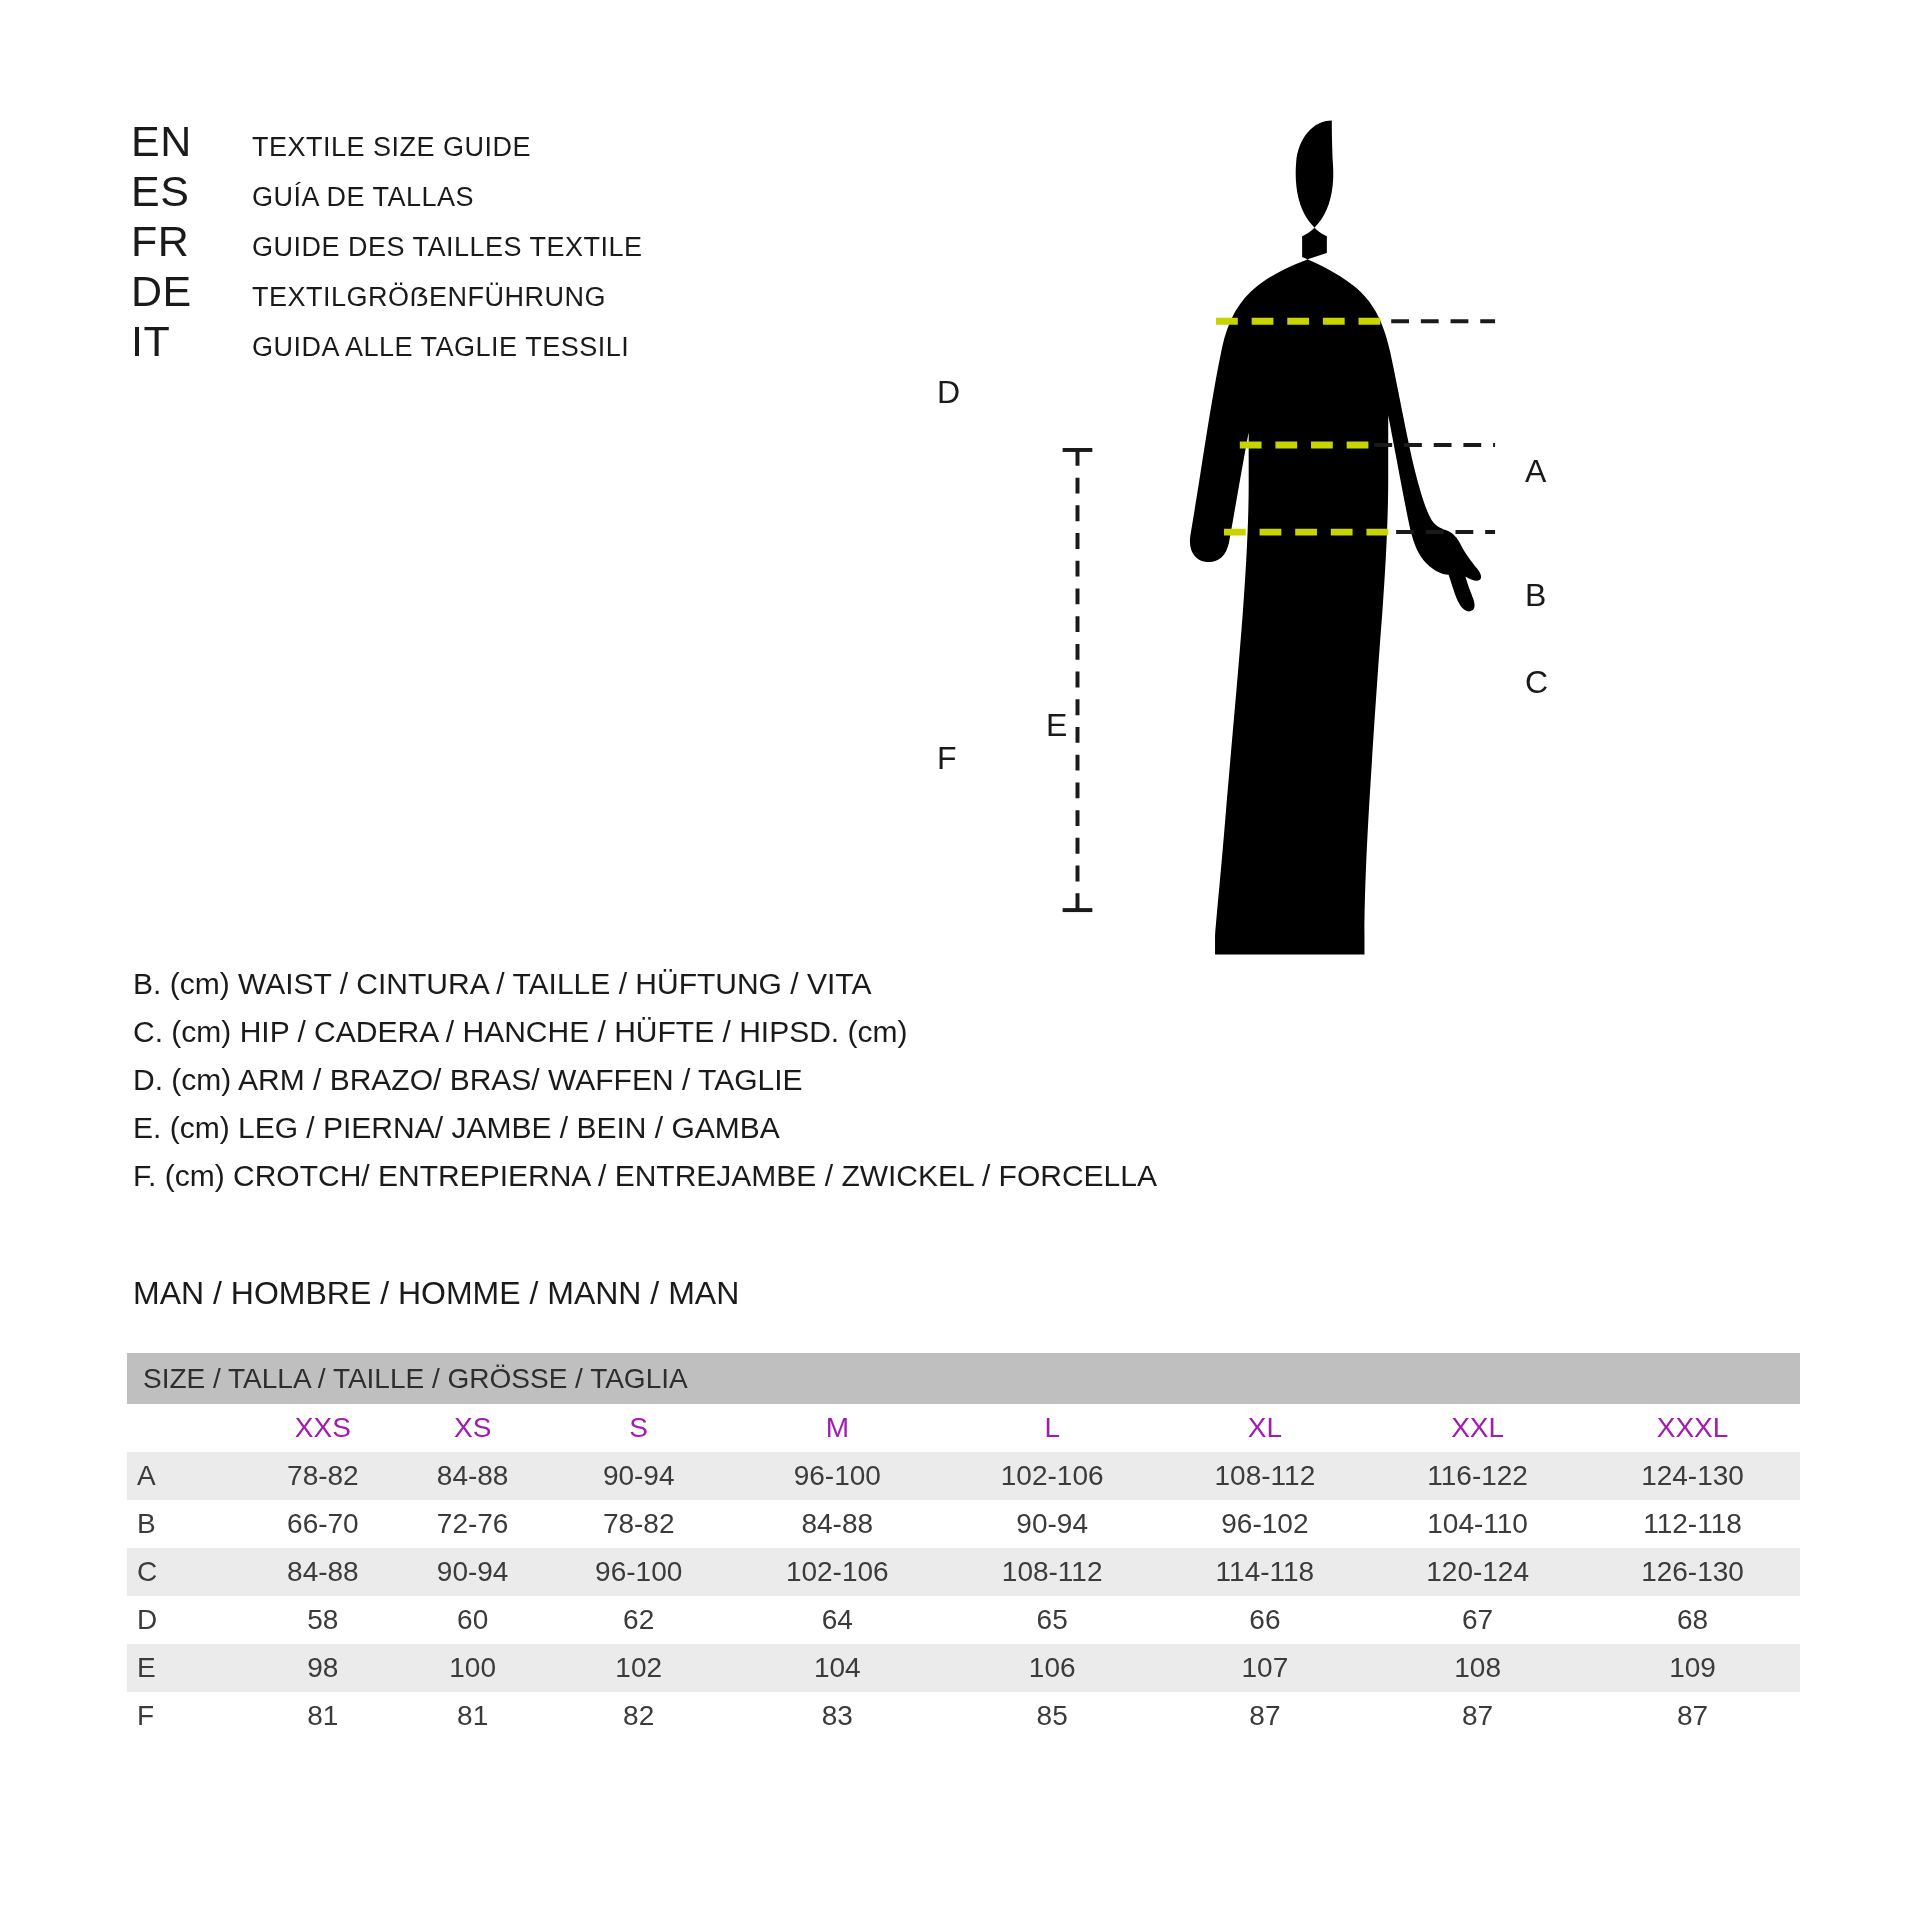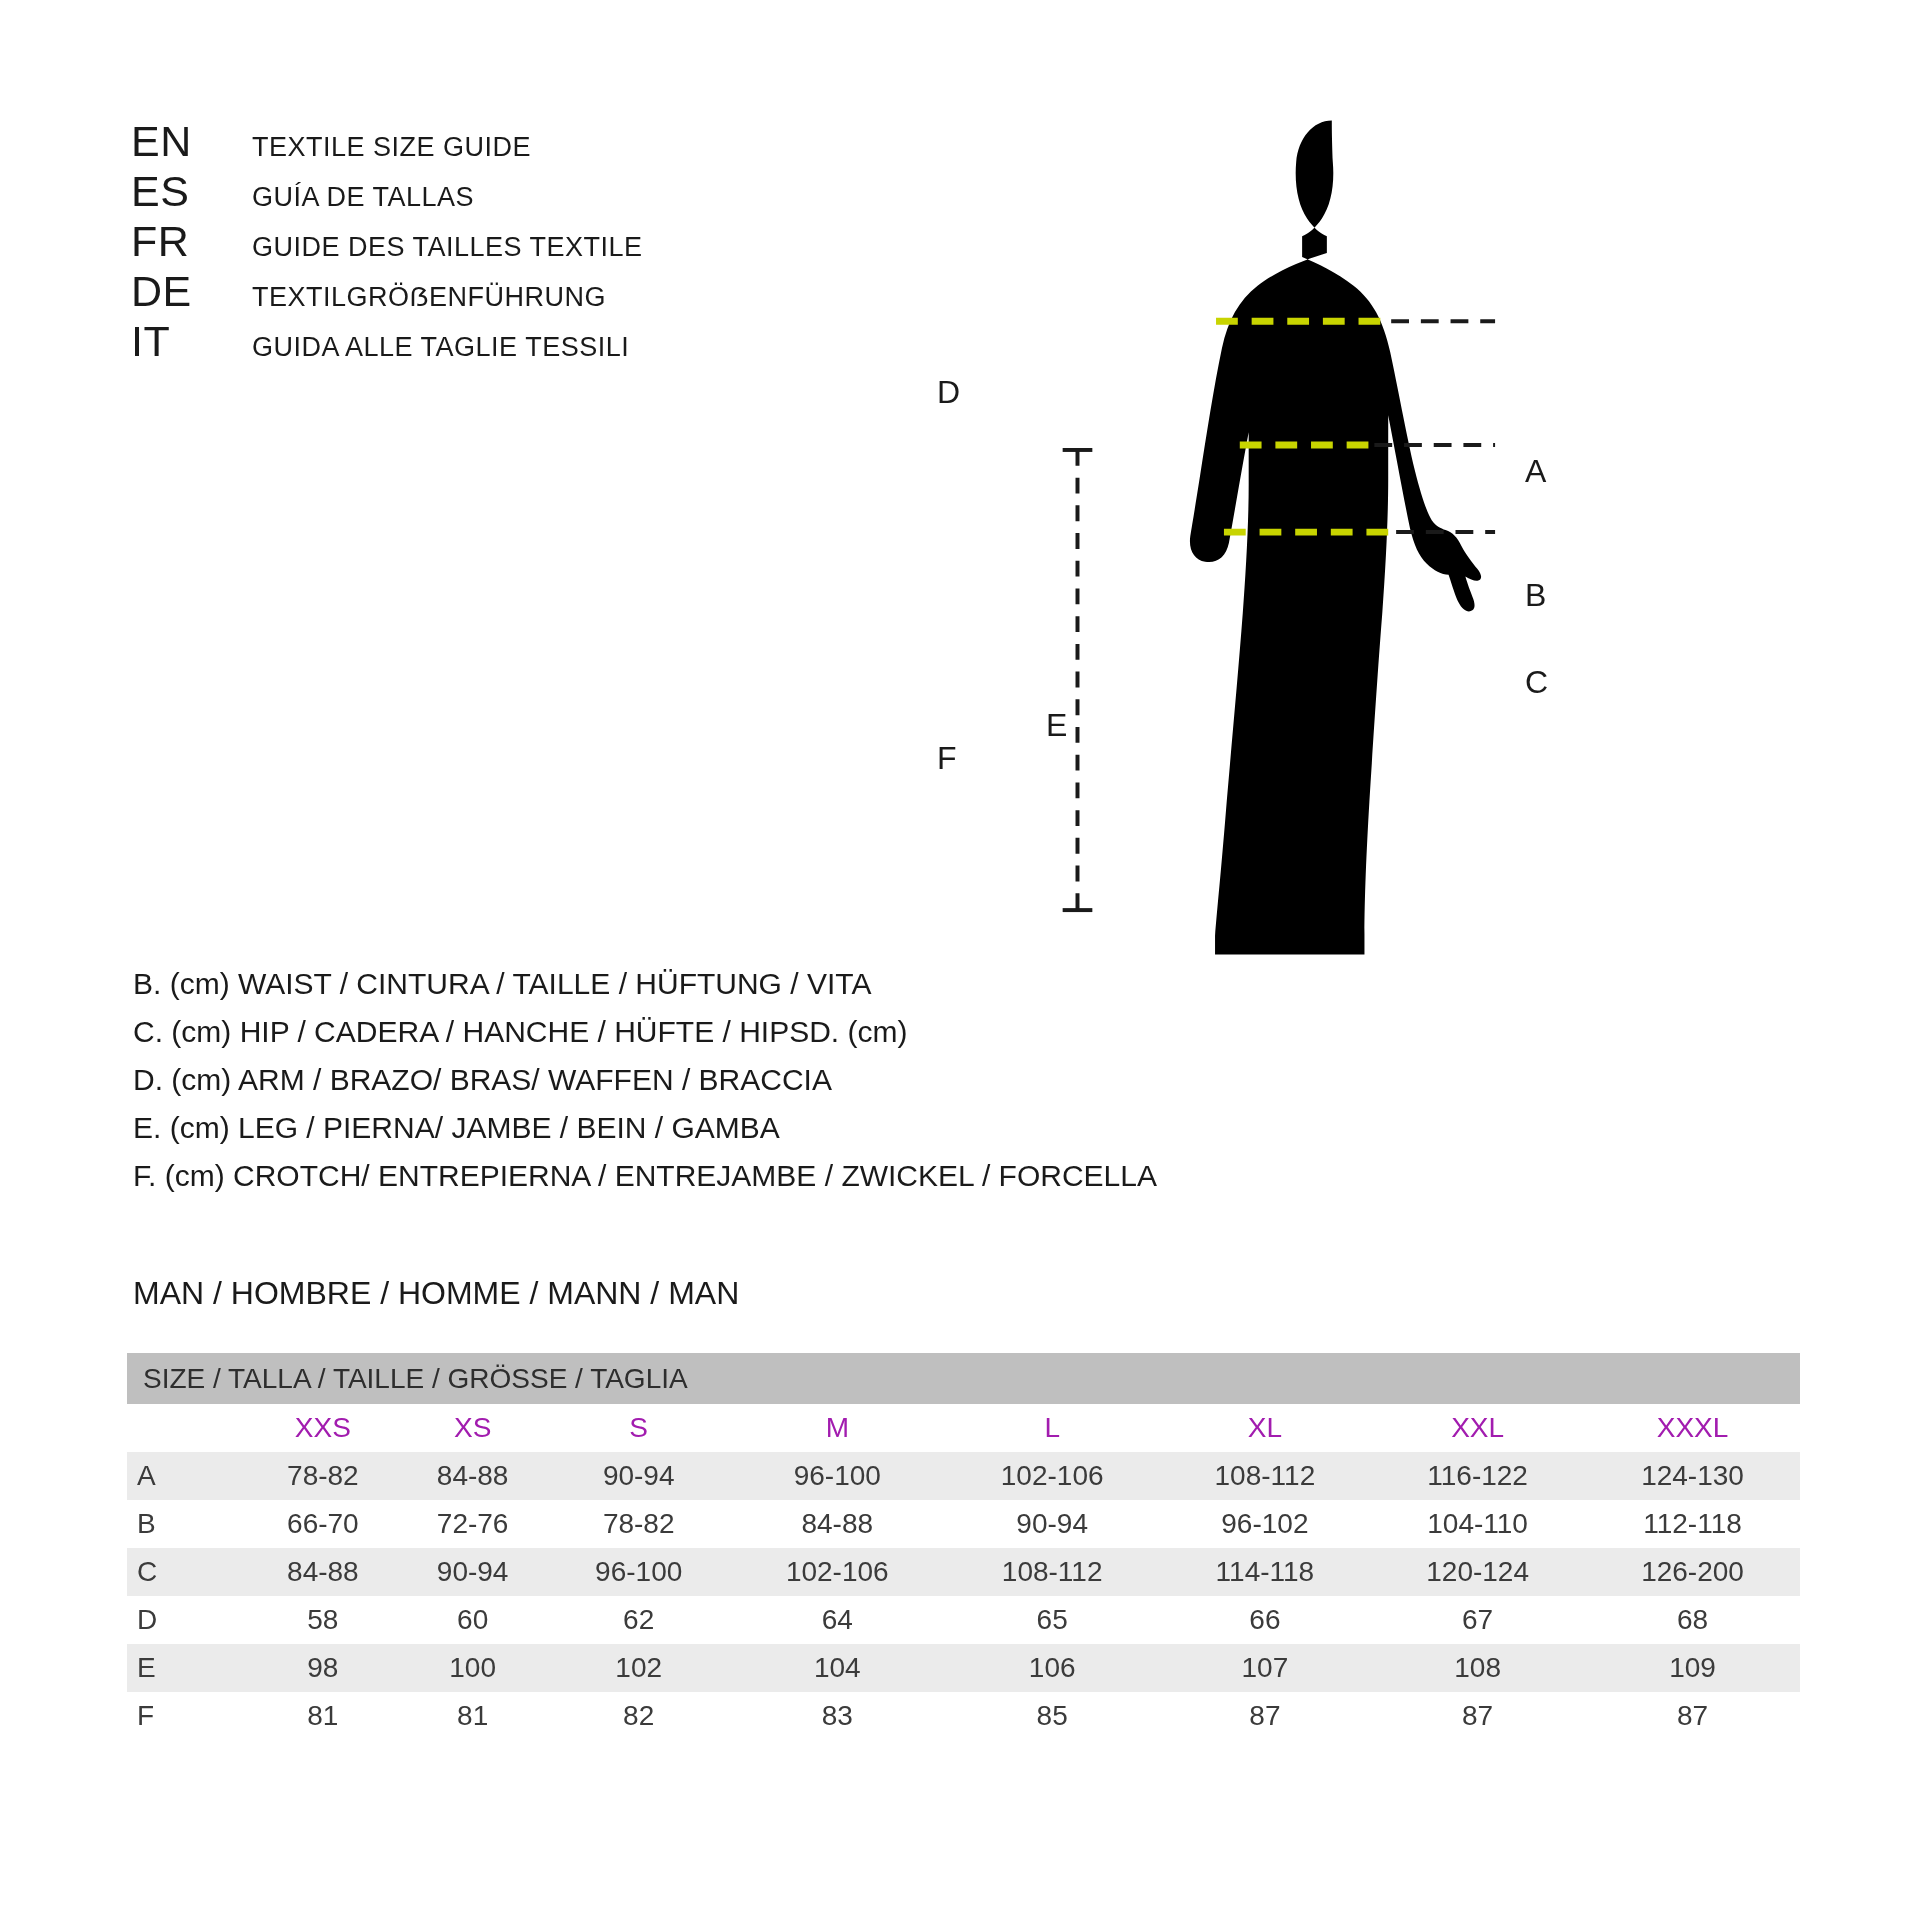--- a/index.html
+++ b/index.html
@@ -218,21 +218,21 @@
   <span class="dim-letter" style="left:495px; top:518px;">B</span>
   <span class="dim-letter" style="left:495px; top:605px;">C</span>
   <span class="dim-letter" style="left:-93px; top:315px;">D</span>
   <span class="dim-letter" style="left:16px; top:648px;">E</span>
   <span class="dim-letter" style="left:-93px; top:681px;">F</span>
 </div>
 
 <div id="legend-block">
   <div class="legend-row">B. (cm) WAIST / CINTURA / TAILLE / HÜFTUNG / VITA</div>
   <div class="legend-row">C. (cm) HIP / CADERA / HANCHE / HÜFTE / HIPSD. (cm)</div>
-  <div class="legend-row">D. (cm) ARM / BRAZO/ BRAS/ WAFFEN / BRACCIA</div>
+  <div class="legend-row">D. (cm) ARM / BRAZO/ BRAS/ WAFFEN / TAGLIE</div>
   <div class="legend-row">E. (cm) LEG / PIERNA/ JAMBE / BEIN / GAMBA</div>
   <div class="legend-row">F. (cm) CROTCH/ ENTREPIERNA / ENTREJAMBE / ZWICKEL / FORCELLA</div>
 </div>
 
 <div id="gender-label">MAN / HOMBRE / HOMME / MANN / MAN</div>
 
 <table id="size-table">
   <tbody>
     <tr class="band-title">
       <td colspan="9">SIZE / TALLA / TAILLE / GRÖSSE / TAGLIA</td>
@@ -275,21 +275,21 @@
 
     <tr class="shade">
       <td class="rowhead">C</td>
       <td>84-88</td>
       <td>90-94</td>
       <td>96-100</td>
       <td>102-106</td>
       <td>108-112</td>
       <td>114-118</td>
       <td>120-124</td>
-      <td>126-200</td>
+      <td>126-130</td>
     </tr>
 
     <tr class="plain">
       <td class="rowhead">D</td>
       <td>58</td>
       <td>60</td>
       <td>62</td>
       <td>64</td>
       <td>65</td>
       <td>66</td>

